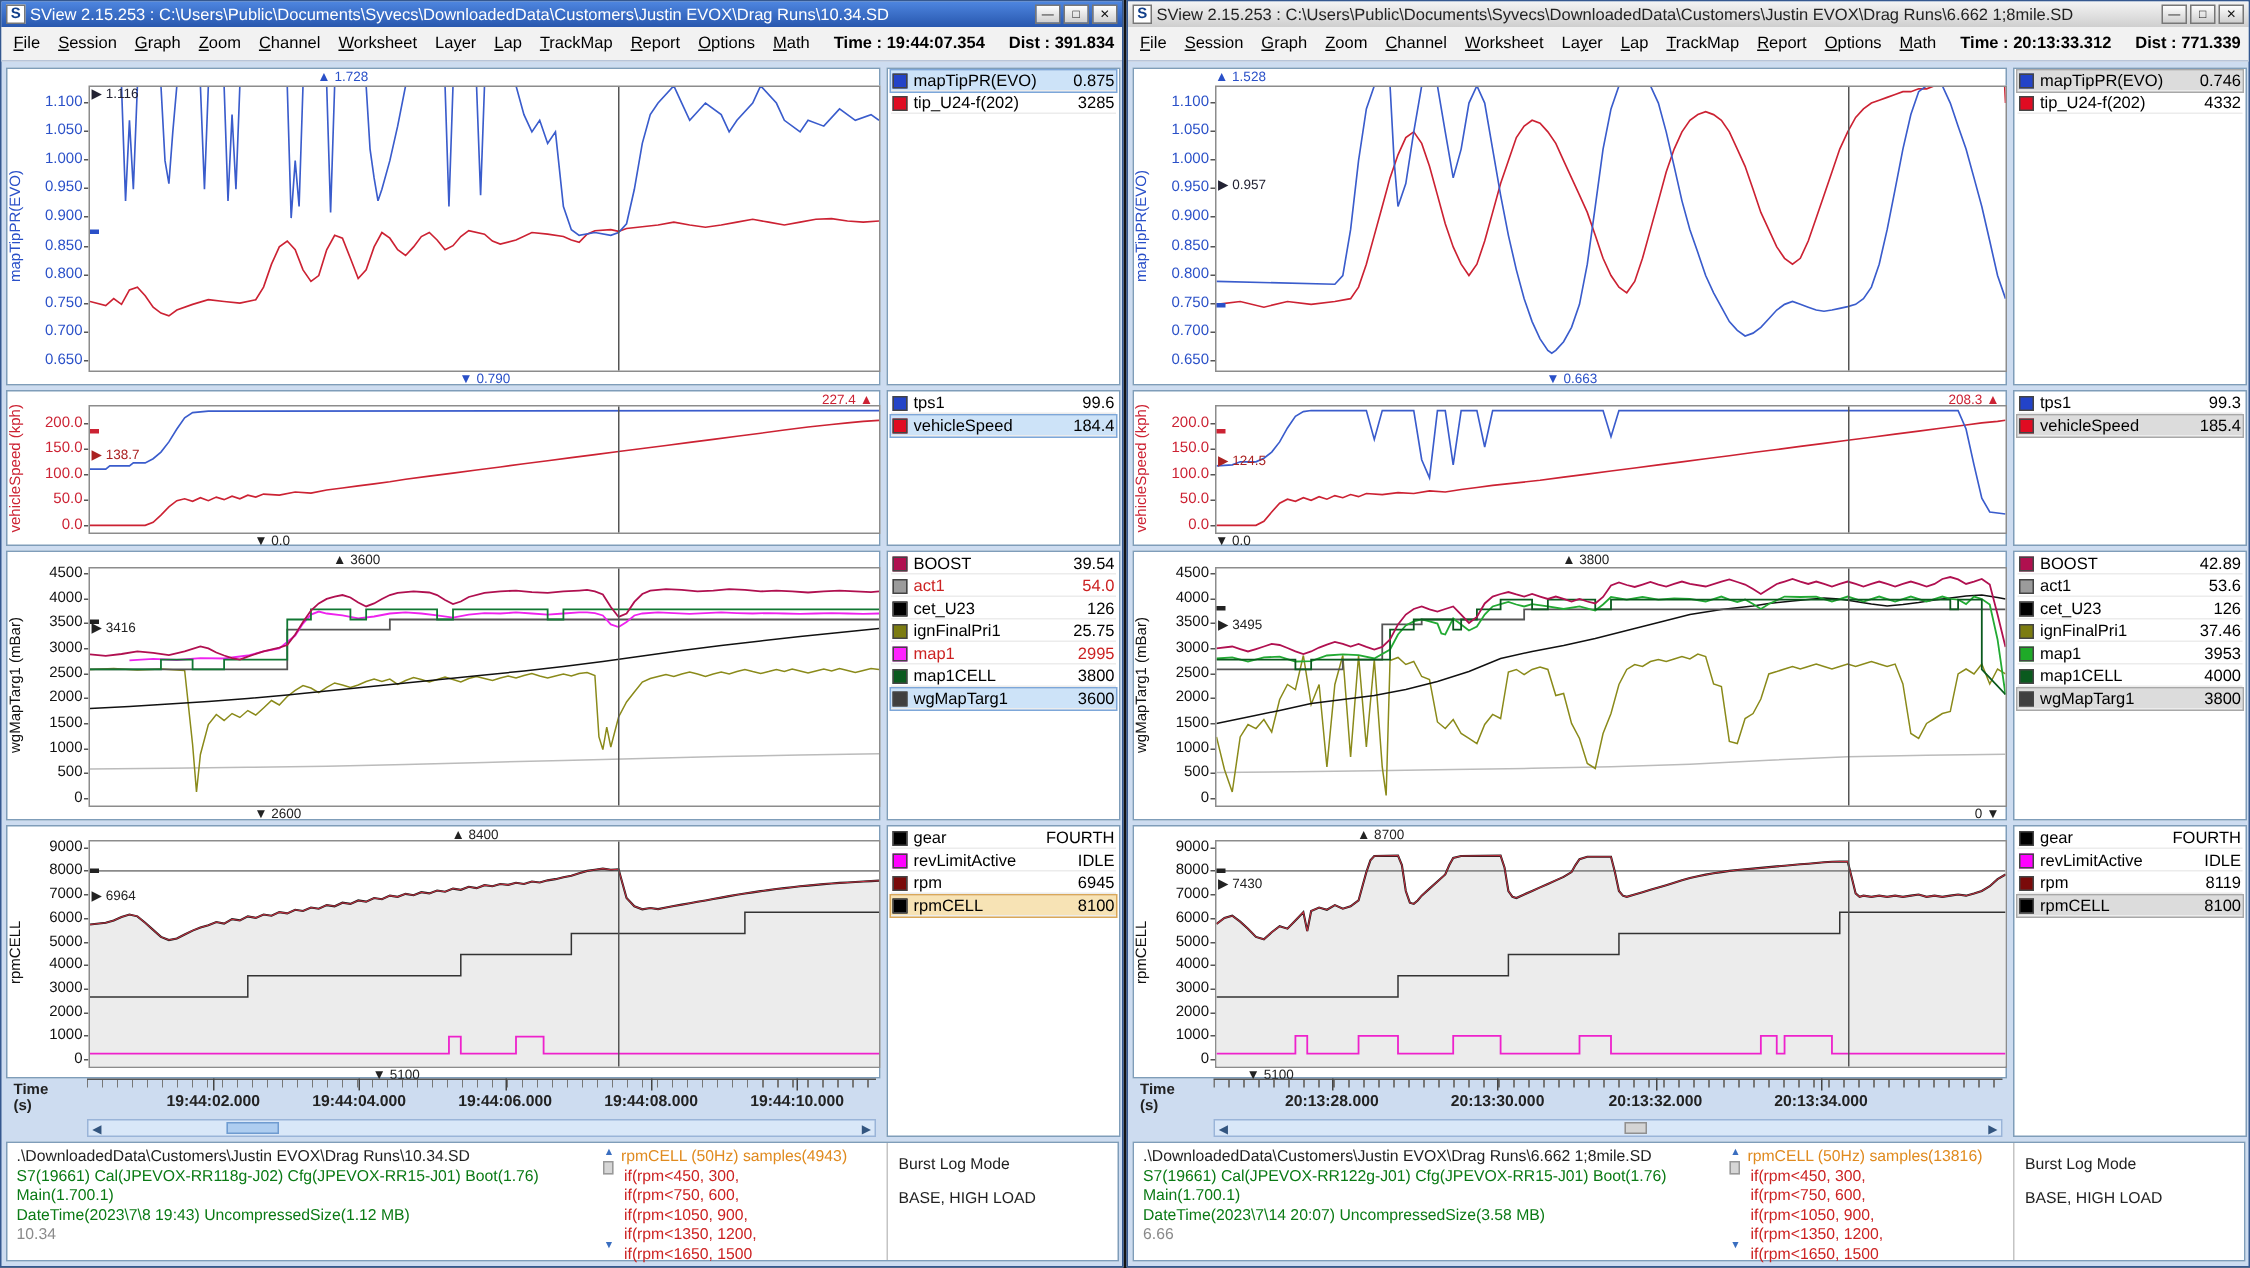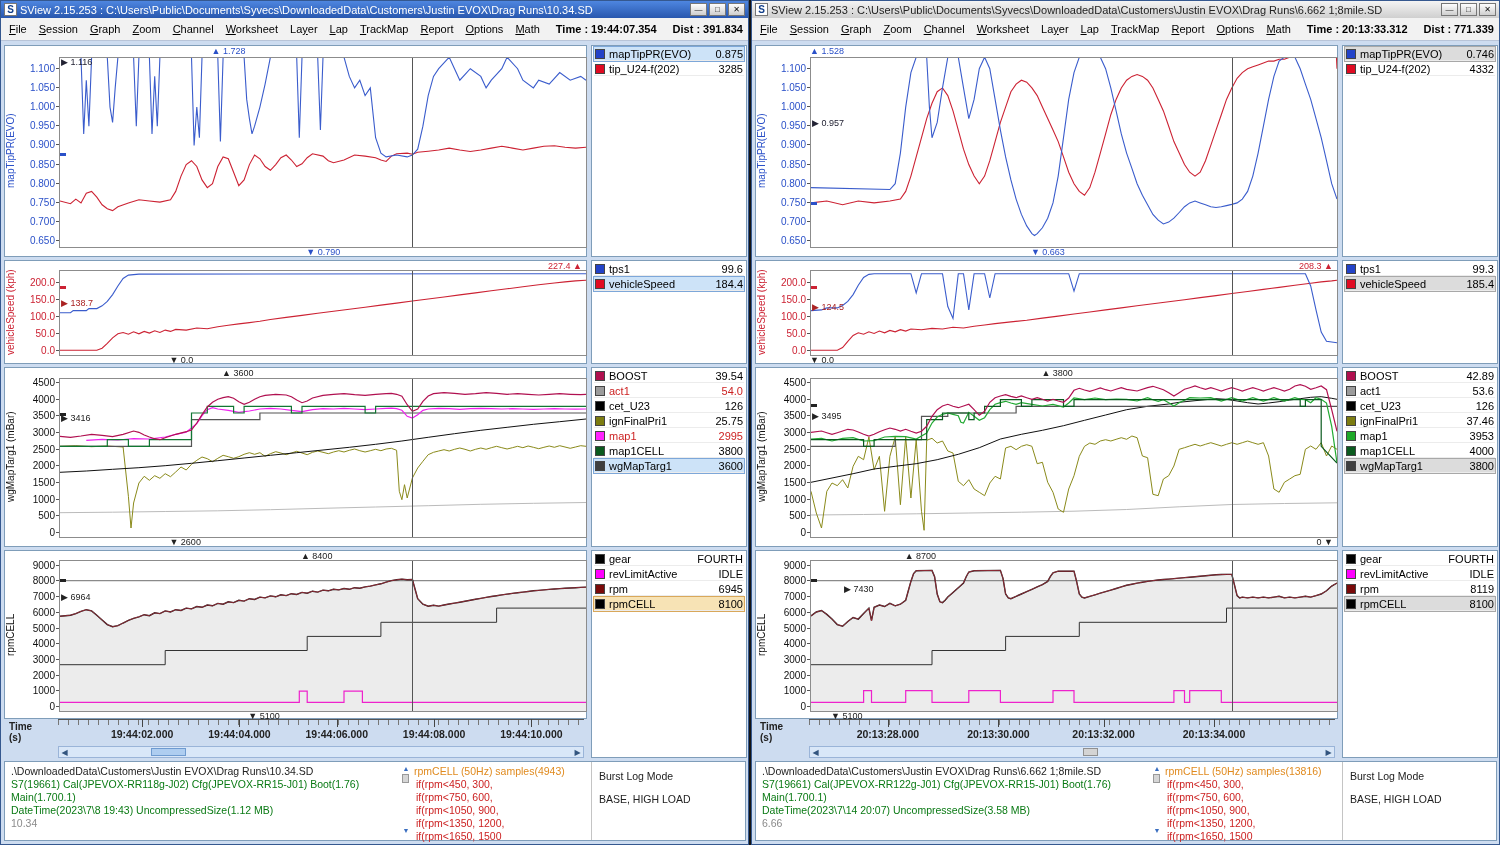--- a/index.html
+++ b/index.html
@@ -498,21 +498,21 @@
           <path d="M0.0 19.6L526.0 19.6" fill="none" stroke="#8a8a8a" stroke-width="1.2"></path>
           <path d="M0.0 103.7L121.0 103.7L121.0 89.5L194.6 89.5L194.6 75.4L268.3 75.4L268.3 61.3L415.5 61.3L415.5 47.1L526.0 47.1" fill="none" stroke="#333333" stroke-width="1"></path>
           <path d="M0.0 141.4L52.6 141.4L52.6 129.6L60.5 129.6L60.5 141.4L94.7 141.4L94.7 129.6L121.0 129.6L121.0 141.4L157.8 141.4L157.8 129.6L189.4 129.6L189.4 141.4L242.0 141.4L242.0 129.6L263.0 129.6L263.0 141.4L362.9 141.4L362.9 129.6L373.5 129.6L373.5 141.4L378.7 141.4L378.7 129.6L410.3 129.6L410.3 141.4L526.0 141.4" fill="none" stroke="#ee22cc" stroke-width="1.2"></path>
           <path d="M0.0 55.0L5.3 51.0L10.5 49.5L15.8 53.4L21.0 58.1L26.3 63.6L31.6 65.2L36.8 60.5L42.1 56.5L47.3 58.1L52.6 52.6L57.9 47.1L60.5 59.7L63.1 46.3L68.4 44.0L73.6 45.5L78.9 42.4L84.2 44.8L89.4 43.2L94.7 39.3L97.3 29.8L99.9 20.4L102.6 12.6L105.2 9.7L121.0 9.4L123.6 15.7L126.2 33.0L128.9 40.8L131.5 41.6L134.1 39.3L136.8 36.1L142.0 31.4L147.3 26.7L152.5 22.0L155.2 15.7L157.8 11.0L163.1 9.7L189.4 9.4L192.0 17.3L194.6 33.0L197.3 36.9L199.9 37.7L205.1 35.3L210.4 33.0L215.7 30.6L220.9 28.3L226.2 25.9L231.4 23.6L236.7 20.4L239.3 15.7L242.0 11.8L247.2 10.2L263.0 10.2L265.6 20.4L268.3 33.0L270.9 36.1L273.5 36.9L278.8 35.3L284.0 33.8L289.3 32.2L294.6 30.6L299.8 29.1L305.1 27.5L310.3 25.9L315.6 24.3L320.9 23.2L326.1 22.1L331.4 21.2L336.6 20.4L341.9 19.6L347.2 19.0L352.4 18.5L357.7 18.1L362.9 17.6L368.2 17.1L373.5 16.6L378.7 16.2L384.0 15.7L389.2 15.2L394.5 14.8L399.8 14.3L405.0 13.8L410.3 13.5L415.5 13.4L420.8 13.4L423.4 23.6L426.1 34.6L428.7 36.9L431.3 36.1L436.6 36.9L441.8 36.1L447.1 36.9L452.4 36.1L457.6 36.9L462.9 36.1L468.1 35.3L473.4 36.9L478.7 36.1L483.9 36.9L489.2 36.1L494.4 35.3L499.7 36.1L505.0 34.6L510.2 33.0L515.5 29.8L520.7 25.1L526.0 22.0" fill="none" stroke="#1a1a1a" stroke-width="1.4"></path>
           <path d="M0.0 55.0L5.3 51.0L10.5 49.5L15.8 53.4L21.0 58.1L26.3 63.6L31.6 65.2L36.8 60.5L42.1 56.5L47.3 58.1L52.6 52.6L57.9 47.1L60.5 59.7L63.1 46.3L68.4 44.0L73.6 45.5L78.9 42.4L84.2 44.8L89.4 43.2L94.7 39.3L97.3 29.8L99.9 20.4L102.6 12.6L105.2 9.7L121.0 9.4L123.6 15.7L126.2 33.0L128.9 40.8L131.5 41.6L134.1 39.3L136.8 36.1L142.0 31.4L147.3 26.7L152.5 22.0L155.2 15.7L157.8 11.0L163.1 9.7L189.4 9.4L192.0 17.3L194.6 33.0L197.3 36.9L199.9 37.7L205.1 35.3L210.4 33.0L215.7 30.6L220.9 28.3L226.2 25.9L231.4 23.6L236.7 20.4L239.3 15.7L242.0 11.8L247.2 10.2L263.0 10.2L265.6 20.4L268.3 33.0L270.9 36.1L273.5 36.9L278.8 35.3L284.0 33.8L289.3 32.2L294.6 30.6L299.8 29.1L305.1 27.5L310.3 25.9L315.6 24.3L320.9 23.2L326.1 22.1L331.4 21.2L336.6 20.4L341.9 19.6L347.2 19.0L352.4 18.5L357.7 18.1L362.9 17.6L368.2 17.1L373.5 16.6L378.7 16.2L384.0 15.7L389.2 15.2L394.5 14.8L399.8 14.3L405.0 13.8L410.3 13.5L415.5 13.4L420.8 13.4L423.4 23.6L426.1 34.6L428.7 36.9L431.3 36.1L436.6 36.9L441.8 36.1L447.1 36.9L452.4 36.1L457.6 36.9L462.9 36.1L468.1 35.3L473.4 36.9L478.7 36.1L483.9 36.9L489.2 36.1L494.4 35.3L499.7 36.1L505.0 34.6L510.2 33.0L515.5 29.8L520.7 25.1L526.0 22.0" fill="none" stroke="#c03040" stroke-width="0.7"></path>
         </svg>
         <div class="cursorline" style="left: 420.8px;"></div>
       </div>
       <div class="axmark" style="left: 55px; top: 27.6335px; background: rgb(34, 34, 34);"></div>
       <div class="ann" style="color: rgb(34, 34, 34); left: 148.68px; top: 1px;">▲ 8700</div>
-      <div class="ann" style="color: rgb(34, 34, 34); left: 56px; top: 34.3717px; padding-left: 32px;">▶ 7430</div>
+      <div class="ann" style="color: rgb(34, 34, 34); left: 56px; top: 34.3717px;">▶ 7430</div>
       <div class="ann" style="color: rgb(34, 34, 34); left: 75.04px; top: 161px;">▼ 5100</div>
     </div>
     <div class="legend-panel" style="left: 590px; top: 44px; width: 156px; height: 212px;">
       <div class="legend-row sel-gray">
         <span class="sw" style="background: rgb(35, 67, 200);"></span>
         <span class="ln">mapTipPR(EVO)</span>
         <span class="lv">0.746</span>
       </div>
       <div class="legend-row">
         <span class="sw" style="background: rgb(224, 11, 34);"></span>

